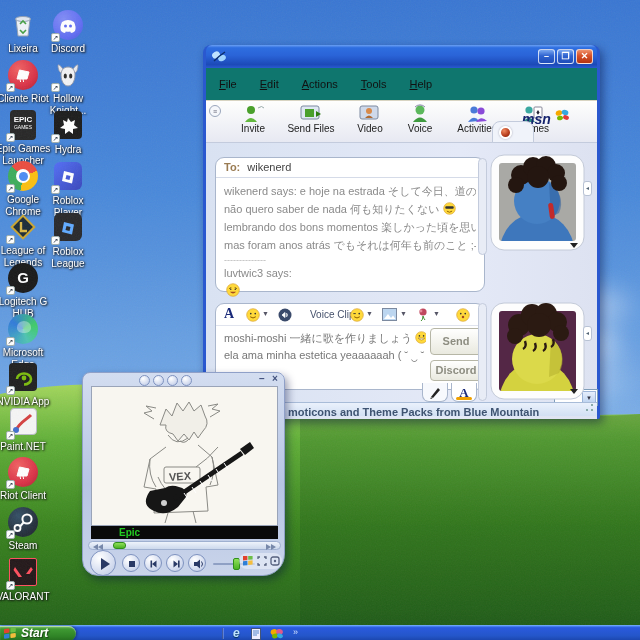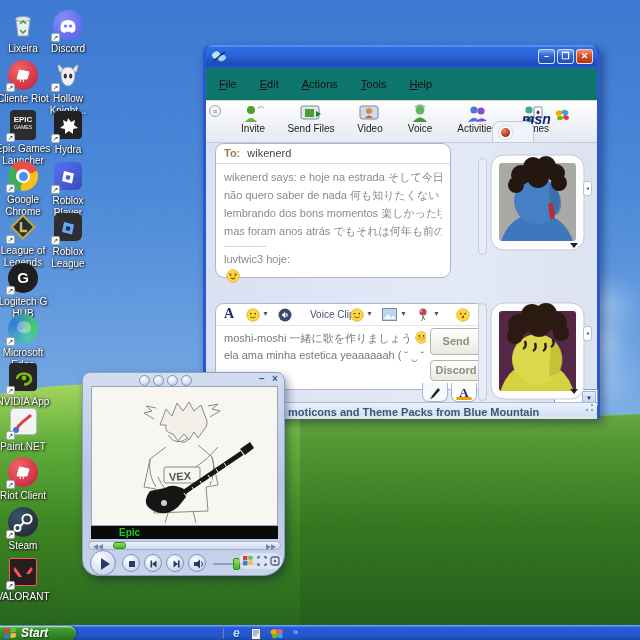--- a/index.html
+++ b/index.html
@@ -341,38 +341,38 @@
             <ellipse cx="5" cy="9" rx="3" ry="2.2" fill="#7ab800" transform="rotate(-15 5 9)"></ellipse>
             <ellipse cx="11" cy="8.5" rx="3" ry="2.2" fill="#e03a3a" transform="rotate(20 11 8.5)"></ellipse>
           </svg>
       </div>
     </div>
 
     <div class="content">
 
       <div class="abs" style="left:84px;top:-60px;"></div>
 
-      <div class="panel" style="left:9px;top:0;width:236px;height:135px;">
+      <div class="panel" style="left:9px;top:14px;width:270px;height:135px;">
         <div style="height:20px;border-bottom:1px solid #d5dbe8;padding:3px 0 0 8px;font-size:11px;">
           <span style="color:#9a7b52;font-weight:bold;">To:</span>
           <span style="color:#444;margin-left:4px;">wikenerd</span>
         </div>
         <div style="padding:4px 8px 0 8px;">
           <div class="msg-line"><span>wikenerd says: e hoje na estrada そして今日、道の上で</span></div>
           <div class="msg-line"><span>não quero saber de nada 何も知りたくない</span>
             <svg class="emj" width="13" height="13" viewBox="0 0 20 20">
                 <circle cx="10" cy="10" r="9" fill="#ffd93b" stroke="#d9a43b"></circle>
                 <rect x="3.5" y="6.5" width="13" height="4" rx="1.5" fill="#333"></rect>
                 <path d="M6,14 q4,3.5 8,0" stroke="#8a5a00" fill="none" stroke-width="1.4"></path>
               </svg>
           </div>
           <div class="msg-line"><span>lembrando dos bons momentos 楽しかった頃を思い出す</span></div>
           <div class="msg-line"><span>mas foram anos atrás でもそれは何年も前のこと ;-;</span></div>
           <div class="msg-line" style="color:#b5b5b5;font-size:9px;line-height:12px;">--------------</div>
-          <div class="msg-line" style="line-height:15px;">luvtwic3 hoje:</div>
+          <div class="msg-line" style="line-height:15px;">luvtwic3 says:</div>
           <svg class="emj" width="14" height="14" viewBox="0 0 20 20" style="margin-left:2px;">
               <circle cx="10" cy="10" r="9" fill="#ffd93b" stroke="#d9a43b"></circle>
               <path d="M4.5,8 l3,-1.5 M15.5,8 l-3,-1.5" stroke="#6a4a00" stroke-width="1.3"></path>
               <circle cx="6.8" cy="9" r="1.1" fill="#333"></circle>
               <circle cx="13.2" cy="9" r="1.1" fill="#333"></circle>
               <path d="M5.5,12.5 q4.5,5 9,0 Z" fill="#a34a1f"></path>
             </svg>
         </div>
       </div>
 

